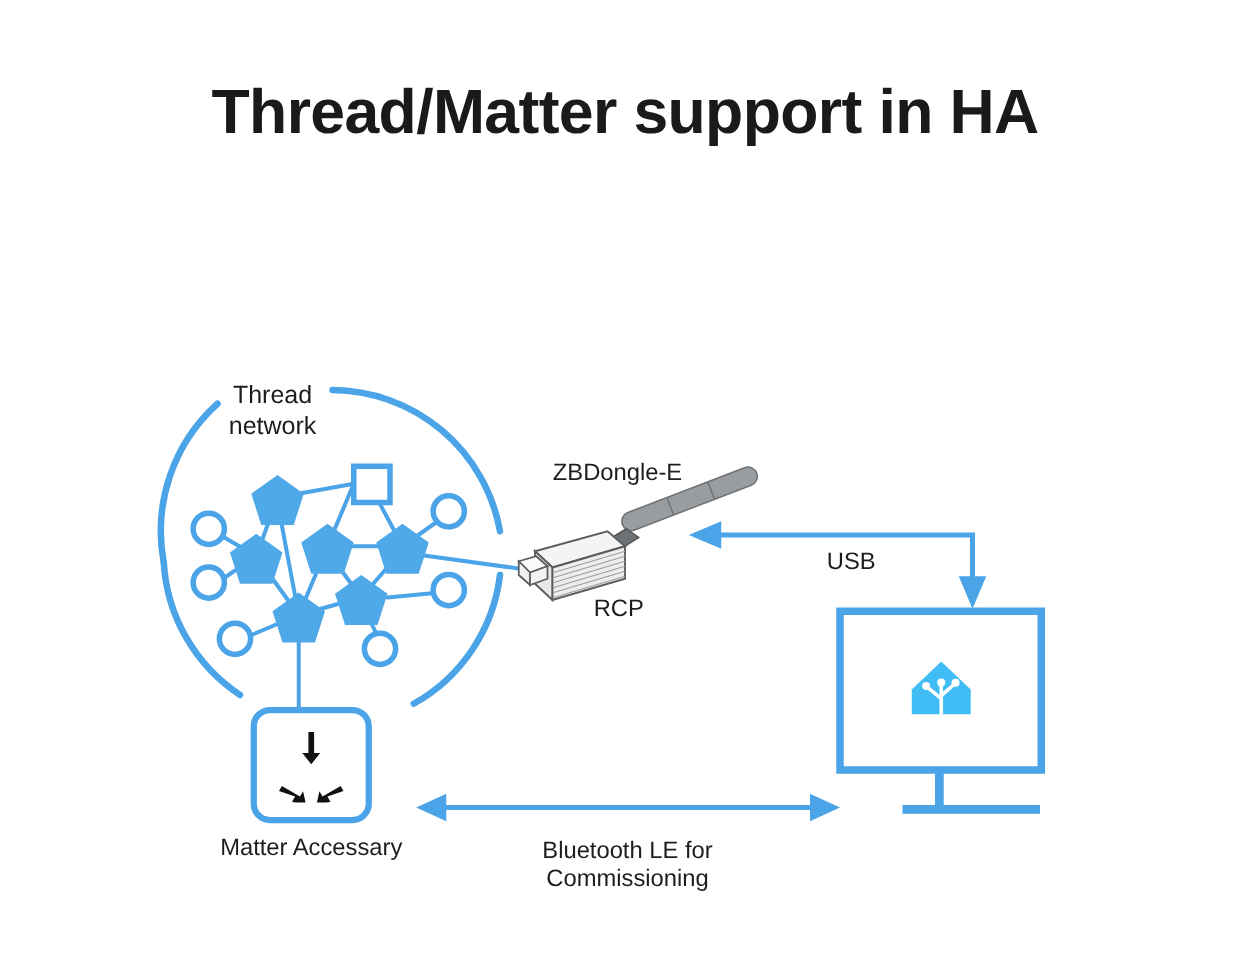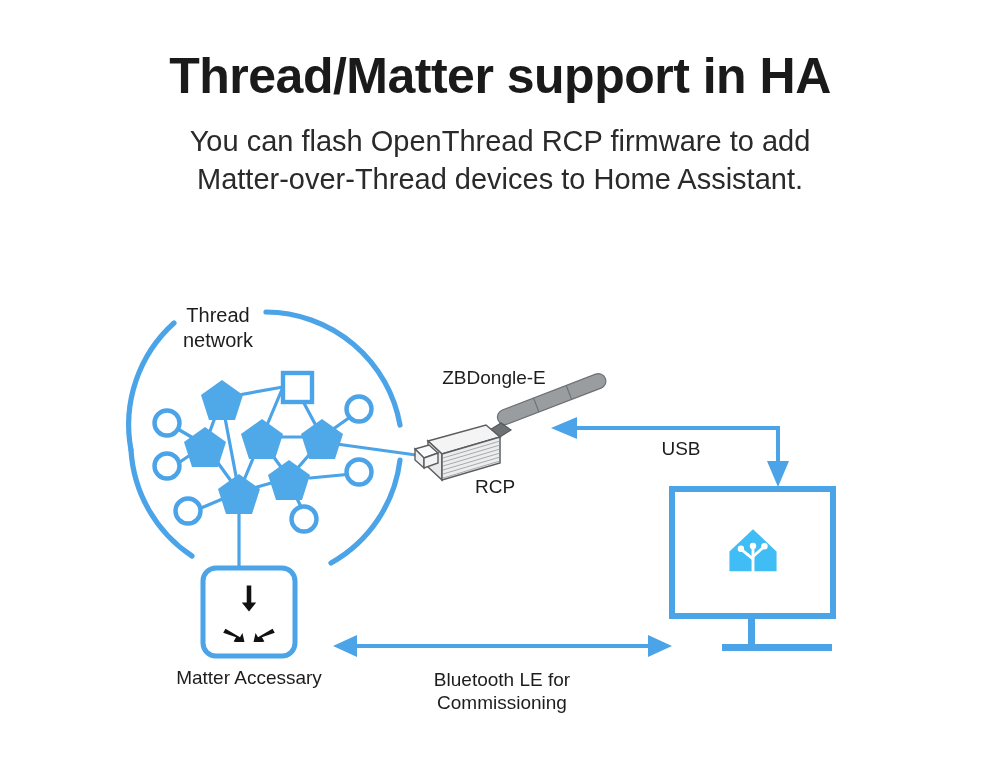--- a/index.html
+++ b/index.html
@@ -25,21 +25,21 @@
 
   
   .header {
     position: absolute;
     top: 0;
     left: 0;
     width: 1000px;
     text-align: center;
   }
   .title {
-    margin: 2px;
+    margin: 15px;
     padding-top: 48px;
     font-size: 50px;
     font-weight: 700;
     letter-spacing: -0.5px;
     line-height: 1.06;
     color: #1a1a1a;
   }
   .subtitle {
     margin: 0;
     padding-top: 18px;
@@ -69,24 +69,20 @@
     fill: #1d1d1d;
   }
 </style>
 </head>
 <body>
 
 <div class="page">
 
   <div class="header">
     <h1 class="title">Thread/Matter support in HA</h1>
-    <div class="subtitle">
-      <span class="line">You can flash OpenThread RCP firmware to add</span>
-      <span class="line">Matter-over-Thread devices to Home Assistant.</span>
-    </div>
   </div>
 
   <div class="diagram">
     <svg width="1000" height="526" viewBox="0 0 1000 526" xmlns="http://www.w3.org/2000/svg">
 
       <defs>
 
         <symbol id="ha-logo" viewBox="0 0 100 100">
           <path d="M50 10 L88 46 L88 78 L12 78 L12 46 Z" fill="#41BDF5"></path>
           <g stroke="#ffffff" stroke-width="4.6" stroke-linecap="round" fill="none">

